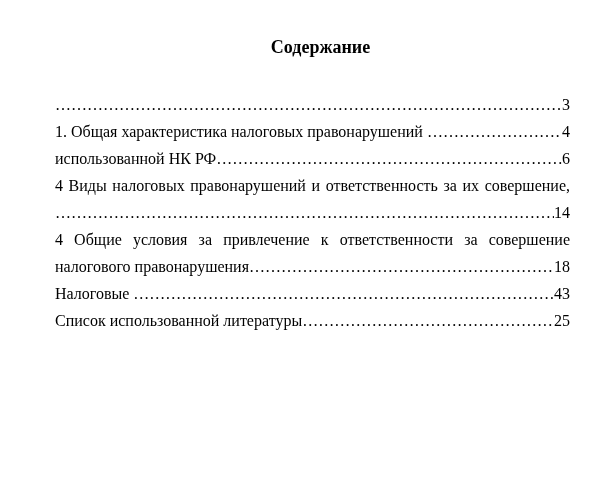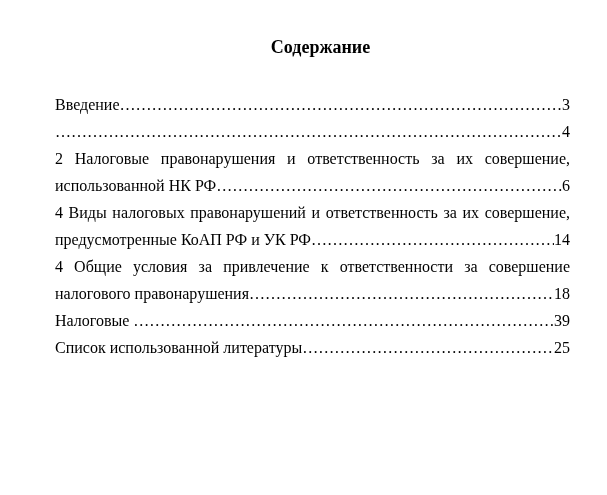--- a/index.html
+++ b/index.html
@@ -59,64 +59,60 @@
 </head>
 <body>
 
 <div class="page">
 
   <h1 class="doc-title">Содержание</h1>
 
   <div class="toc">
 
     <div class="toc-row leader">
-      <span class="label">Введение</span>
         <span class="dots">………………………………………………………………………………………………………………………………</span>
         <span class="pg">3</span>
     </div>
 
     <div class="toc-row leader">
+      <span class="label">1. Общая характеристика налоговых правонарушений </span>
         <span class="dots">………………………………………………………………………………………………………………………………</span>
         <span class="pg">4</span>
     </div>
 
-    <div class="toc-row justified">
-      <span>2 Налоговые правонарушения и ответственность за их совершение,</span>
-    </div>
 
     <div class="toc-row leader">
       <span class="label">использованной НК РФ</span>
         <span class="dots">………………………………………………………………………………………………………………………………</span>
         <span class="pg">6</span>
     </div>
 
     <div class="toc-row justified">
       <span>4 Виды налоговых правонарушений и ответственность за их совершение,</span>
     </div>
 
     <div class="toc-row leader">
-      <span class="label">предусмотренные КоАП РФ и УК РФ</span>
         <span class="dots">………………………………………………………………………………………………………………………………</span>
         <span class="pg">14</span>
     </div>
 
     <div class="toc-row justified">
       <span>4 Общие условия за привлечение к ответственности за совершение</span>
     </div>
 
     <div class="toc-row leader">
       <span class="label">налогового правонарушения</span>
         <span class="dots">………………………………………………………………………………………………………………………………</span>
         <span class="pg">18</span>
     </div>
 
     <div class="toc-row leader">
       <span class="label">Налоговые </span>
         <span class="dots">………………………………………………………………………………………………………………………………</span>
-        <span class="pg">39</span>
+        <span class="pg">43</span>
     </div>
 
     <div class="toc-row leader">
       <span class="label">Список использованной литературы</span>
         <span class="dots">………………………………………………………………………………………………………………………………</span>
         <span class="pg">25</span>
     </div>
 
   </div>
 </div>

